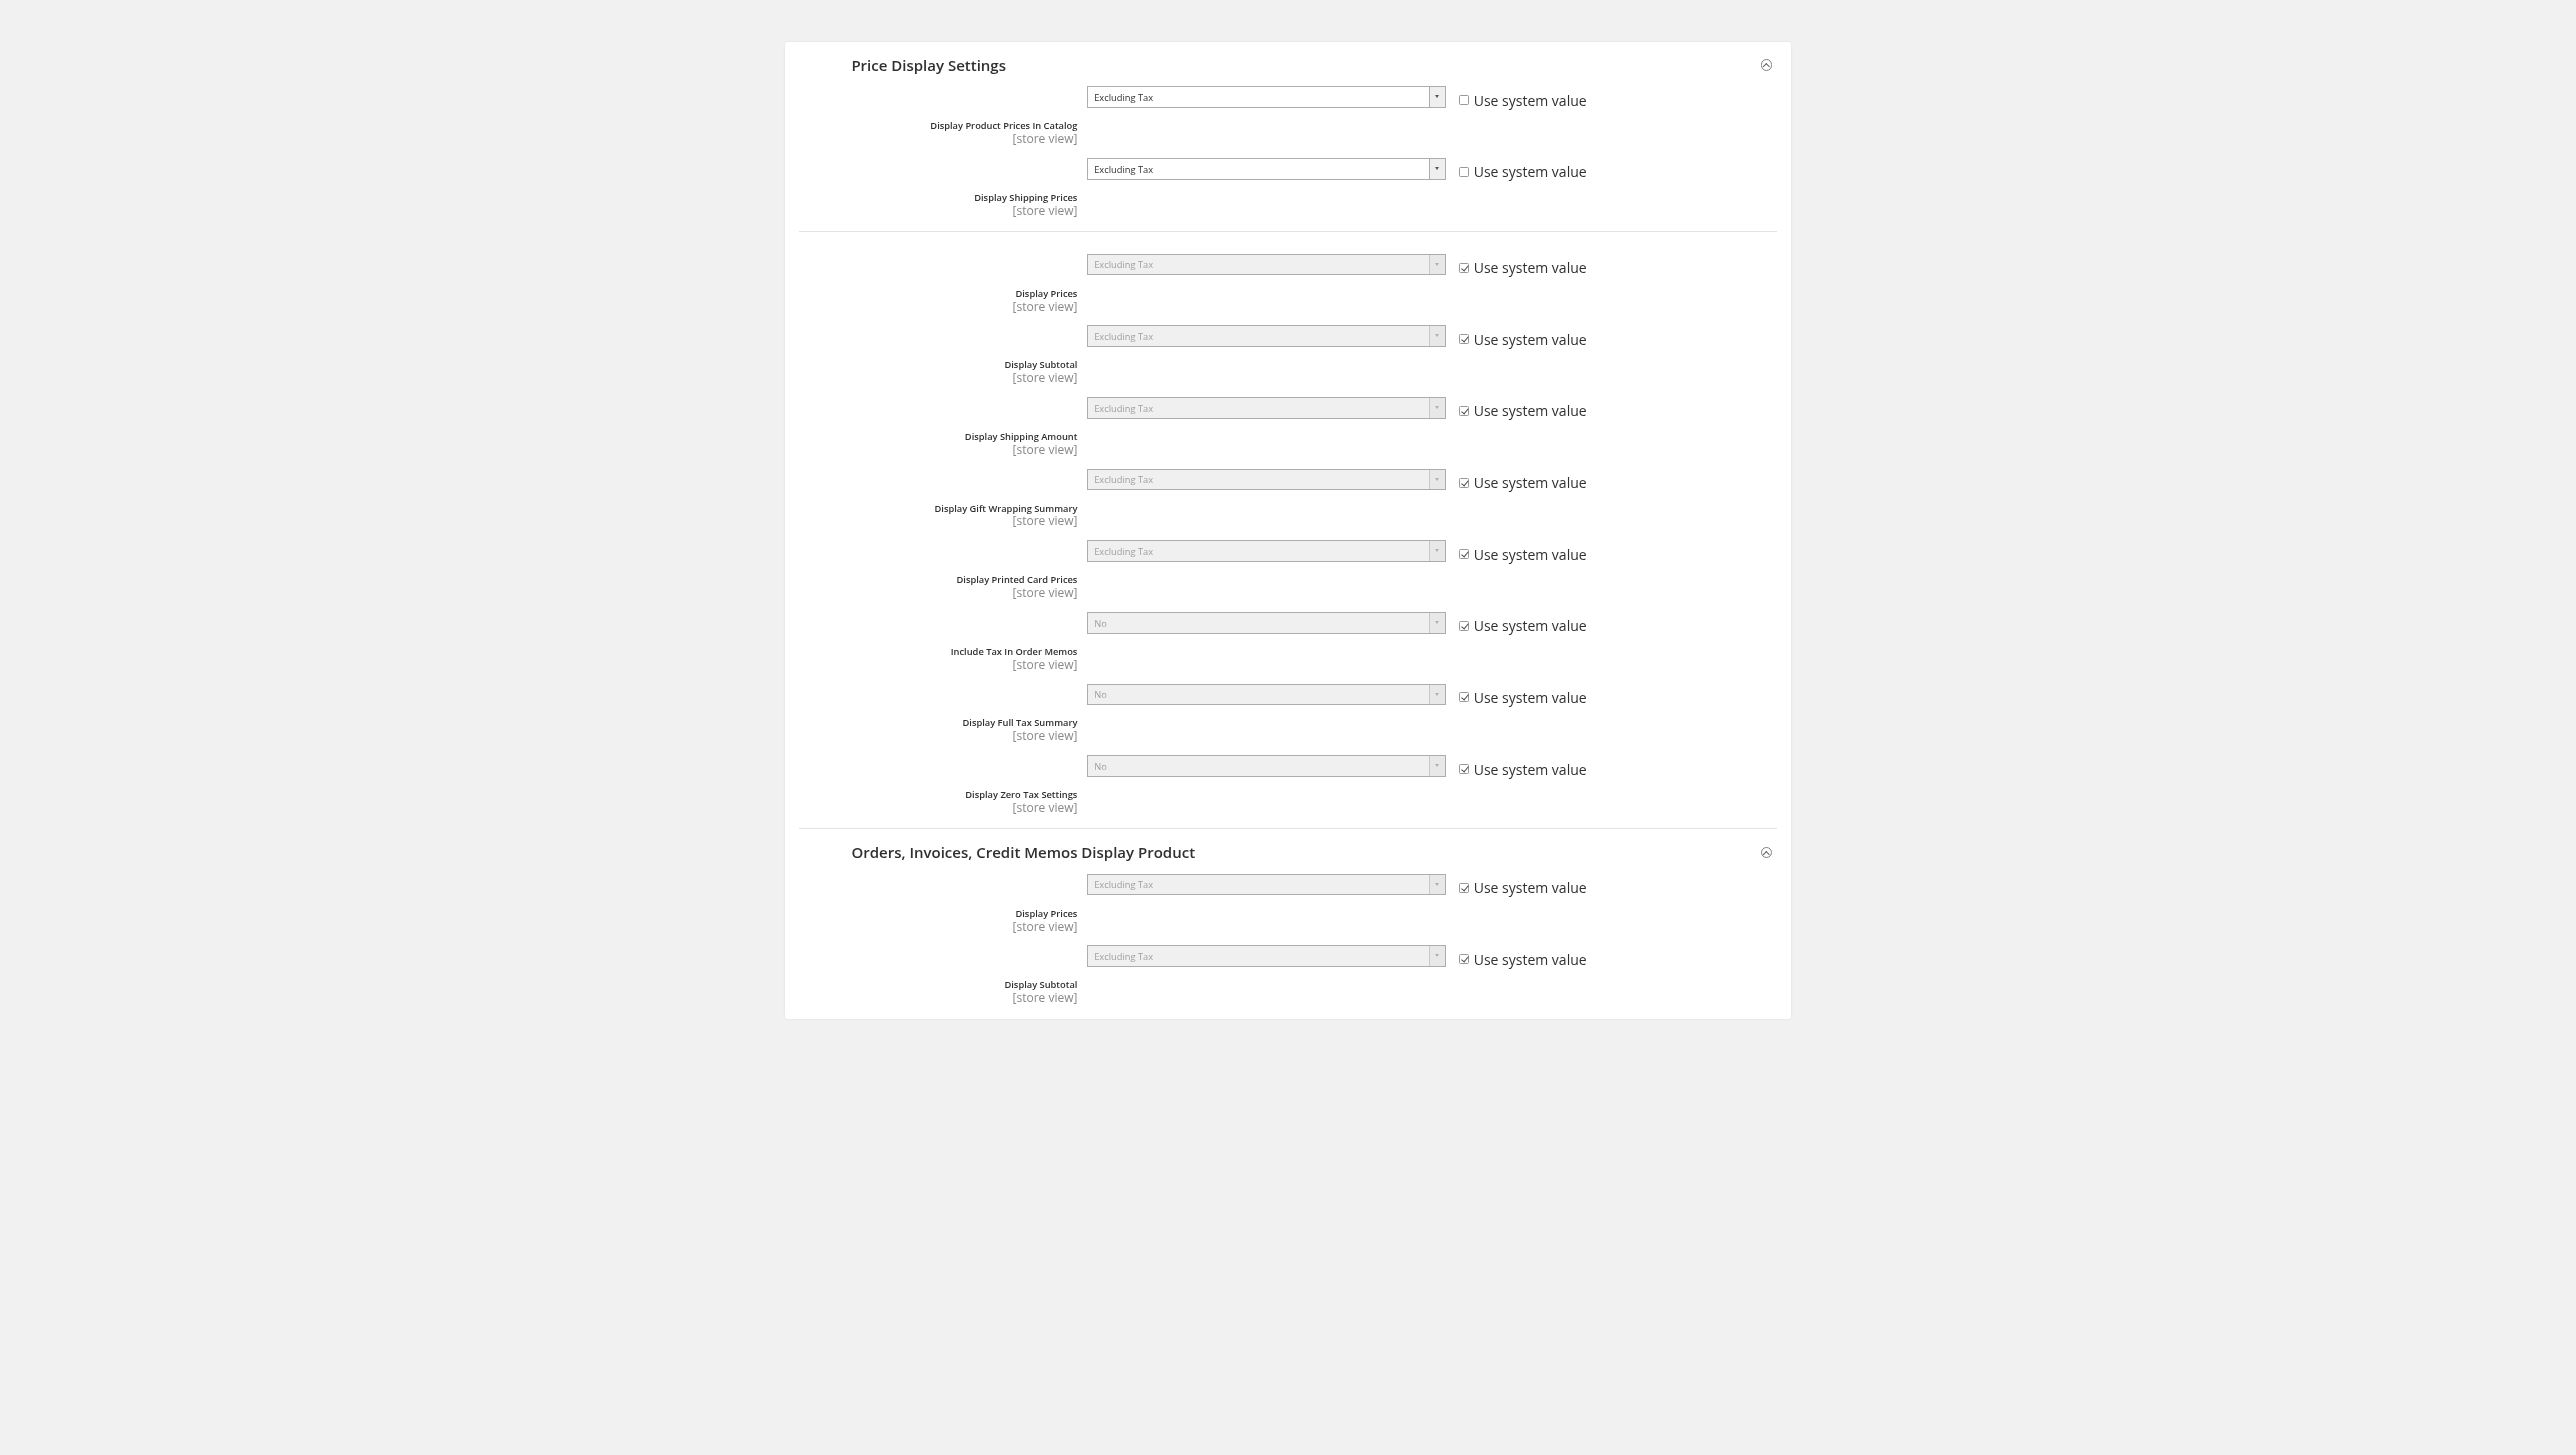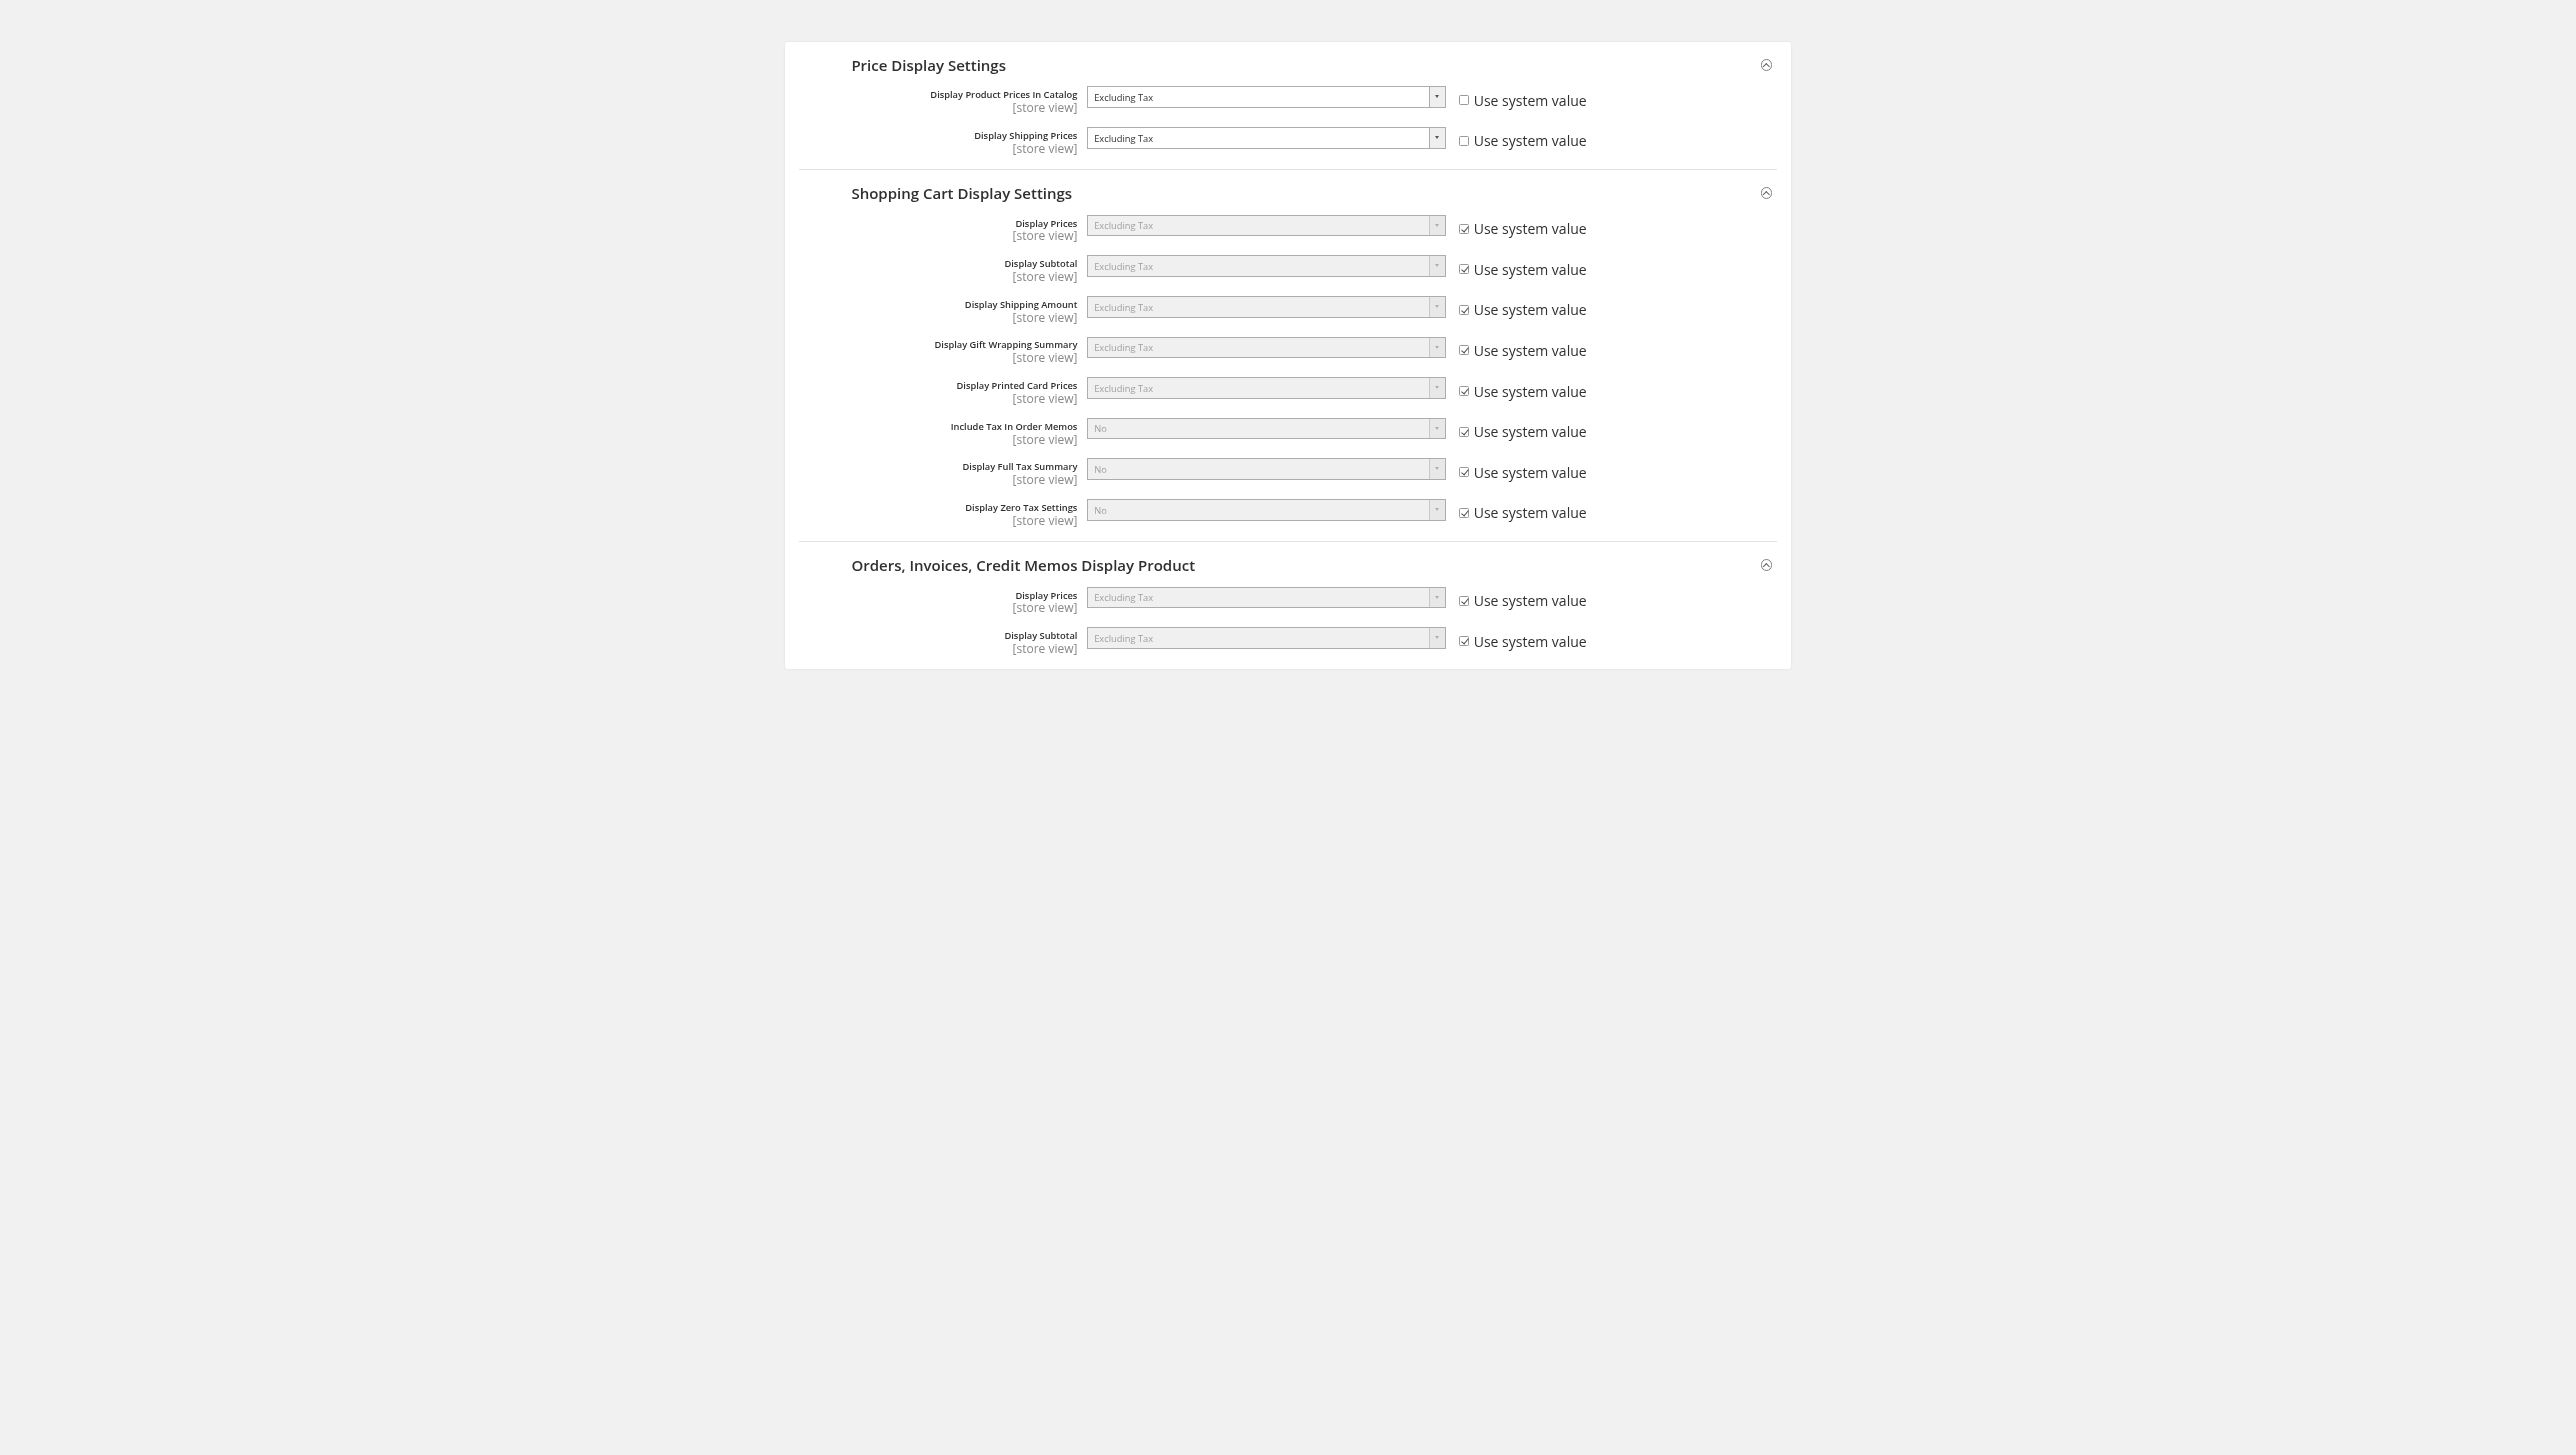--- a/index.html
+++ b/index.html
@@ -58,20 +58,21 @@
     display: flex;
     align-items: flex-start;
     margin-bottom: 11.5px;
   }
   .field-row:last-child { margin-bottom: 0; }
   .label-col {
     width: 288px;
     text-align: right;
     padding-right: 10px;
     padding-top: 2.9px;
+    margin-top: 31px;
   }
   .label-main {
     font-size: 9.3px;
     font-weight: 600;
     color: #303030;
     display: block;
     line-height: 1.2;
   }
   .label-scope {
     font-size: 12px;
@@ -192,24 +193,20 @@
             </div>
           </div>
           <div class="sys-col">
             <span class="chk"></span>
             <span class="sys-label">Use system value</span>
           </div>
         </div>
       </div>
     </div>
     <div class="section">
-      <div class="section-header">
-        <span class="section-title">Shopping Cart Display Settings</span>
-        <span class="collapse-icon"></span>
-      </div>
       <div class="fields">
         <div class="field-row">
           <div class="label-col">
             <span class="label-main">Display Prices</span>
             <span class="label-scope">[store view]</span>
           </div>
           <div class="control-col">
             <div class="select-wrap disabled">
               <div class="select-value">Excluding Tax</div>
               <div class="select-btn"></div>

